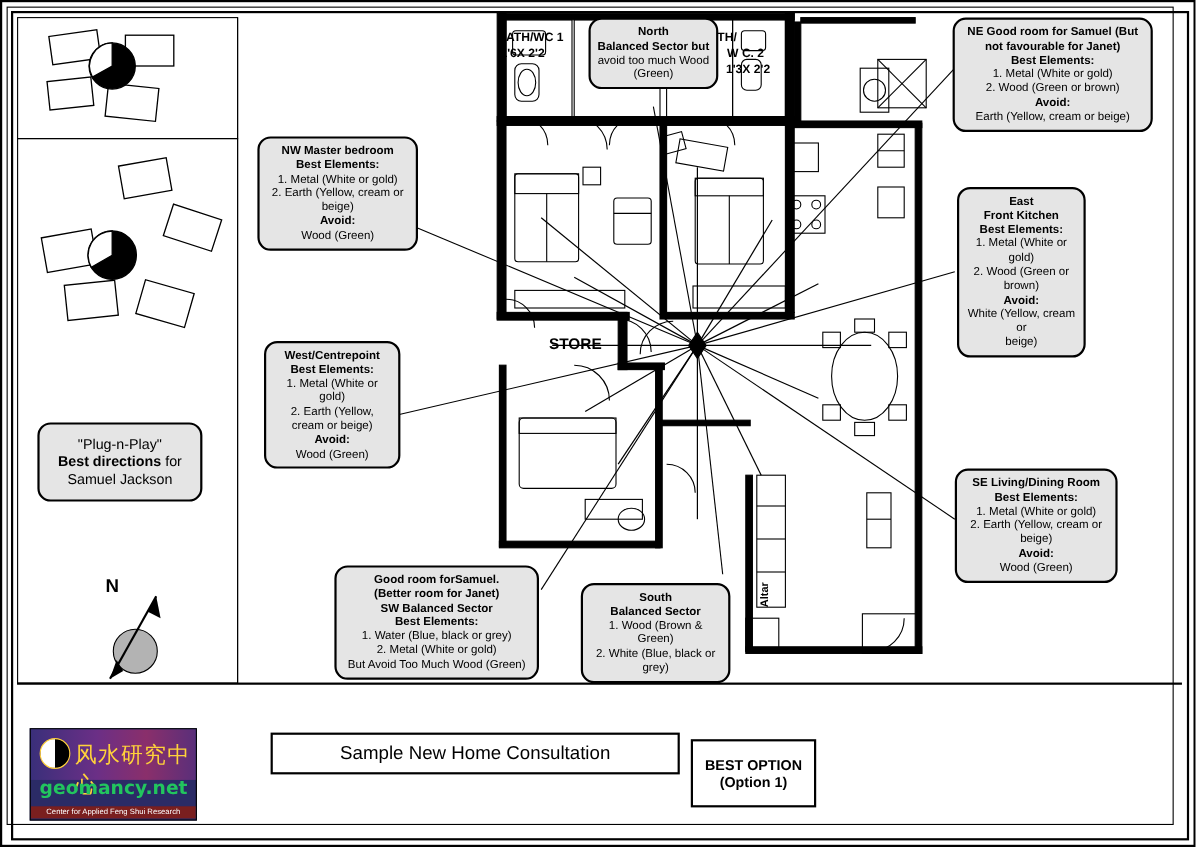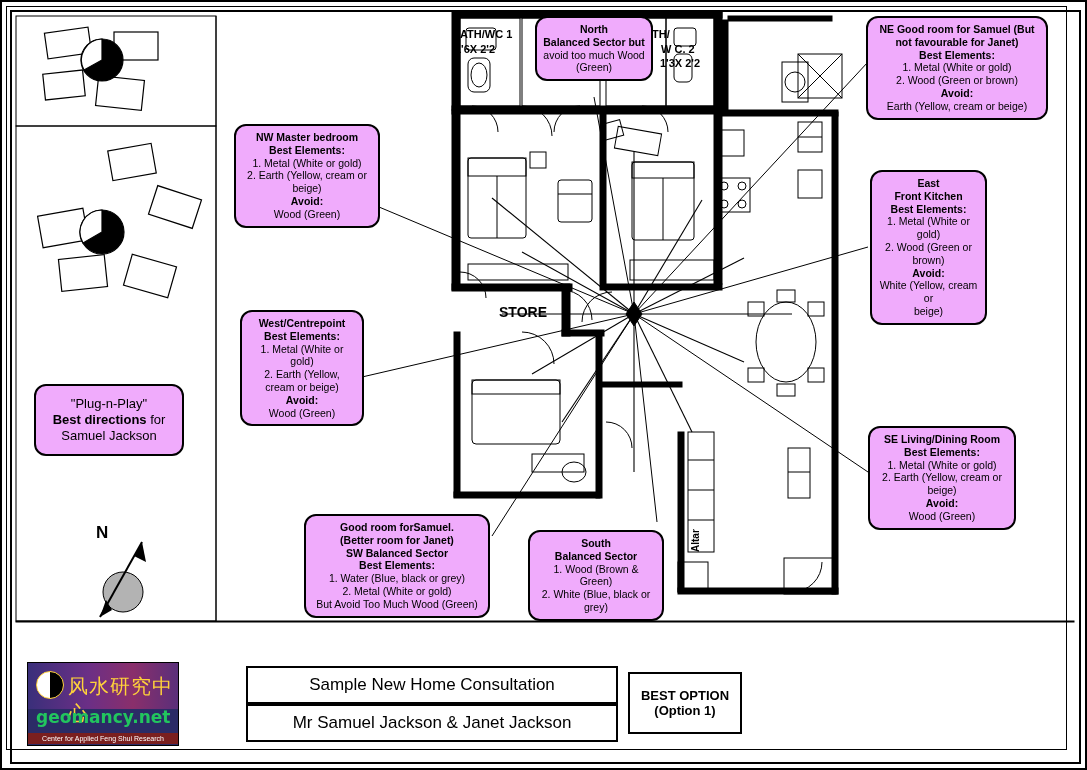--- a/index.html
+++ b/index.html
@@ -1,20 +1,20 @@
 <!DOCTYPE html>
 <html><head>
 <meta charset="utf-8">
 <style>
   html,body{margin:0;padding:0;background:#ffffff;}
   body{font-family:"Liberation Sans", sans-serif;}
   #page{position:relative;width:1087px;height:770px;background:#fff;box-sizing:border-box;border:2px solid #000;}
   .frame{position:absolute;left:8px;top:8px;width:1071px;height:754px;border:2px solid #000;box-sizing:border-box;}
   .inner-frame{position:absolute;left:4px;top:4px;width:1061px;height:744px;border:1px solid #000;box-sizing:border-box;}
-  .callout{position:absolute;border:2px solid #000;border-radius:12px;background:#f0abfc;box-sizing:border-box;
+  .callout{position:absolute;border:2px solid #000;border-radius:12px;background:#e5e5e5;box-sizing:border-box;
            text-align:center;font-size:10.5px;line-height:1.22;padding:5px 6px;}
   .callout .ttl{font-weight:bold;}
   .callout.big{font-size:13px;}
 
   .plan{position:absolute;left:0;top:0;width:1087px;height:770px;pointer-events:none;}
 
   .title-box{position:absolute;border:2px solid #000;box-sizing:border-box;background:#fff;
              display:flex;align-items:center;justify-content:center;}
   .title-box span{font-size:17px;}
   .logo{position:absolute;left:25px;top:660px;width:152px;height:84px;border:1px solid #000;
@@ -307,20 +307,17 @@
     <div class="l1"></div>
     <div class="ys"></div>
     <div class="cn">风水研究中心</div>
     <div class="site">geomancy.net</div>
     <div class="tag">Center for Applied Feng Shui Research</div>
   </div>
 
   <div class="title-box" style="left:244px;top:664px;width:372px;height:38px;">
     <span>Sample New Home Consultation</span>
   </div>
-  <div class="title-box" style="left:244px;top:702px;width:372px;height:38px;">
-    <span>Mr Samuel Jackson &amp; Janet Jackson</span>
-  </div>
   <div class="title-box" style="left:626px;top:670px;width:114px;height:62px;flex-direction:column;">
     <span style="font-size:13px;font-weight:bold;">BEST OPTION</span>
     <span style="font-size:13px;font-weight:bold;">(Option 1)</span>
   </div>
 </div>
 
 </body></html>

